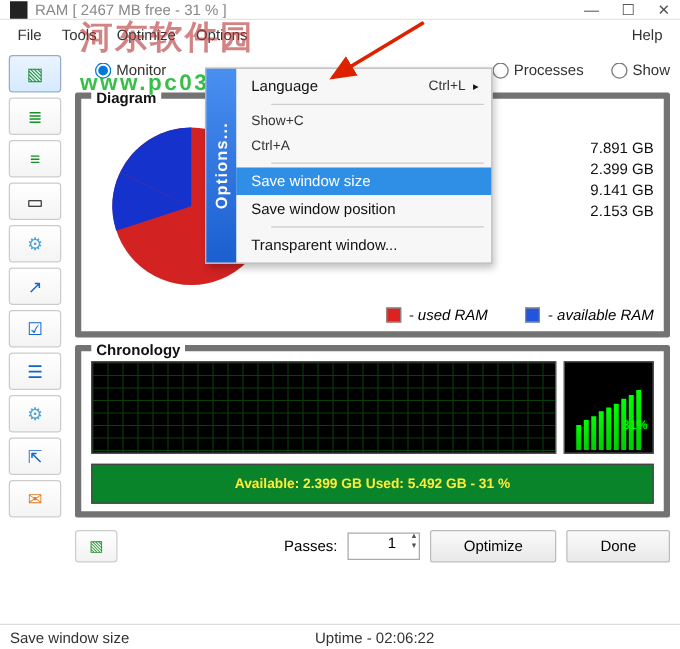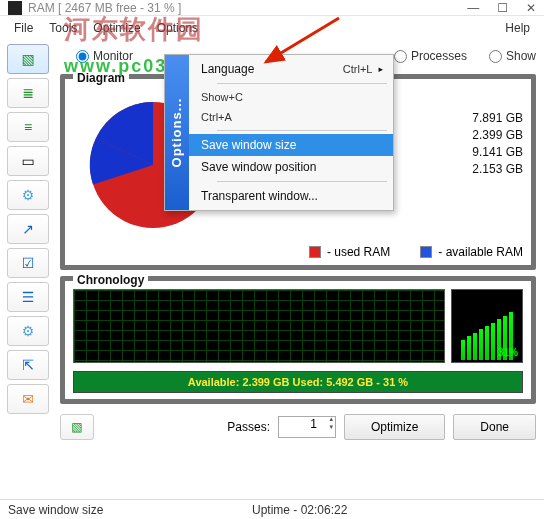--- a/index.html
+++ b/index.html
@@ -38,34 +38,34 @@
 .fieldset { border: 5px solid #737373; border-radius: 2px; margin-top: 6px; padding: 8px 8px 6px; position: relative; }
 .fieldset .legend { position: absolute; top: -8px; left: 8px; background: #fff; padding: 0 4px; font-weight: bold; color: #111; }
 
 
 .pie-wrap { display: flex; }
 .pie { width: 160px; height: 150px; position: relative; }
 .pie svg { width: 100%; height: 100%; }
 .ram-stats { flex: 1; padding-left: 20px; }
 .ram-title { font-weight: bold; color: #111; margin-bottom: 10px; }
 .ram-row { display: flex; justify-content: space-between; margin: 3px 0; color: #111; }
-.legend-row { margin-top: 8px; display: flex; gap: 30px; align-items: flex-end; justify-content: flex-end; }
+.legend-row { margin-top: 8px; display: flex; gap: 30px; align-items: flex-end; justify-content: flex-end; font-style: italic; }
 .legend-item { display: flex; align-items: center; gap: 6px; }
 .sw { width: 12px; height: 12px; border: 1px solid #888; }
 .sw.red { background: #d22; }
 .sw.blue { background: #25d; }
 
 
 .chronology-graphs { display: flex; gap: 6px; }
 .graph { flex: 1; height: 74px; background: #000; border: 1px solid #555; position: relative; overflow: hidden; }
 .graph .grid { position: absolute; inset: 0; background-image: linear-gradient(#0a400a 1px, transparent 1px), linear-gradient(90deg, #0a400a 1px, transparent 1px); background-size: 12px 10px; }
 .graph-right { width: 72px; height: 74px; background: #000; border: 1px solid #555; position: relative; display: flex; align-items: flex-end; justify-content: center; gap: 2px; padding: 2px; }
 .vbar { width: 4px; background: linear-gradient(#0f0,#0c0); }
-.pct { position: absolute; bottom: 4px; right: 4px; color: #0f0; font-size: 10px; text-shadow: 0 0 2px #0f0; }
-.avail-bar { margin-top: 8px; height: 22px; background: #0a842a; border: 1px solid #444; color: #ffeb3b; display: flex; align-items: center; justify-content: center; font-weight: bold; font-size: 11px; }
+.pct { position: absolute; bottom: 16px; right: 4px; color: #0f0; font-size: 10px; text-shadow: 0 0 2px #0f0; }
+.avail-bar { margin-top: 8px; height: 32px; background: #0a842a; border: 1px solid #444; color: #ffeb3b; display: flex; align-items: center; justify-content: center; font-weight: bold; font-size: 11px; }
 
 
 .btm-row { display: flex; align-items: center; gap: 8px; margin-top: 10px; }
 .btm-icon { width: 34px; height: 26px; border: 1px solid #ccc; border-radius: 3px; background: linear-gradient(#fff,#f2f2f2); display: flex; align-items: center; justify-content: center; }
 .btm-btn { padding: 5px 26px; border: 1px solid #bbb; background: linear-gradient(#fafafa,#e9e9e9); border-radius: 2px; }
 .spin { width: 58px; height: 22px; border: 1px solid #aaa; text-align: right; padding-right: 18px; position: relative; background: #fff; }
 .spin::after { content: "▴\A▾"; white-space: pre; position: absolute; right: 2px; top: -2px; font-size: 7px; line-height: 8px; color: #555; }
 
 
 .status { position: absolute; bottom: 0; left: 0; right: 0; height: 20px; border-top: 1px solid #ddd; display: flex; align-items: center; padding: 0 8px; color: #333; font-size: 11px; }

